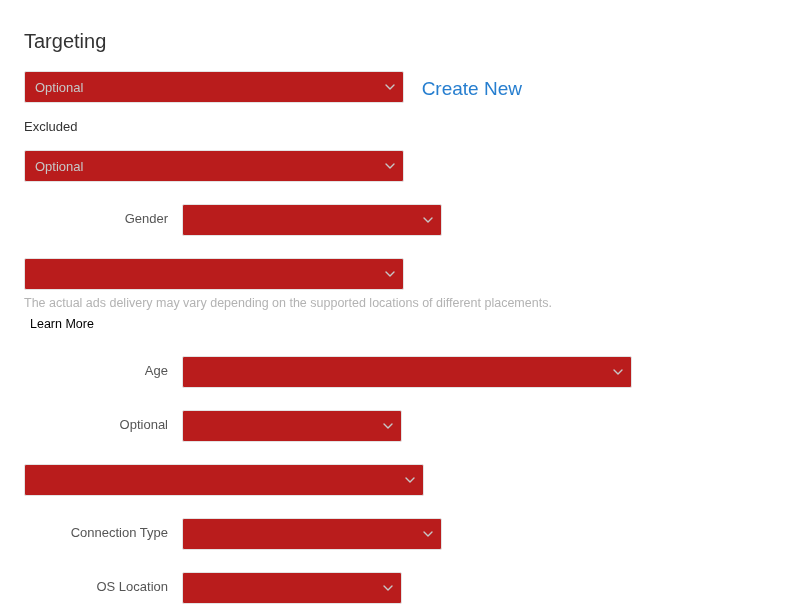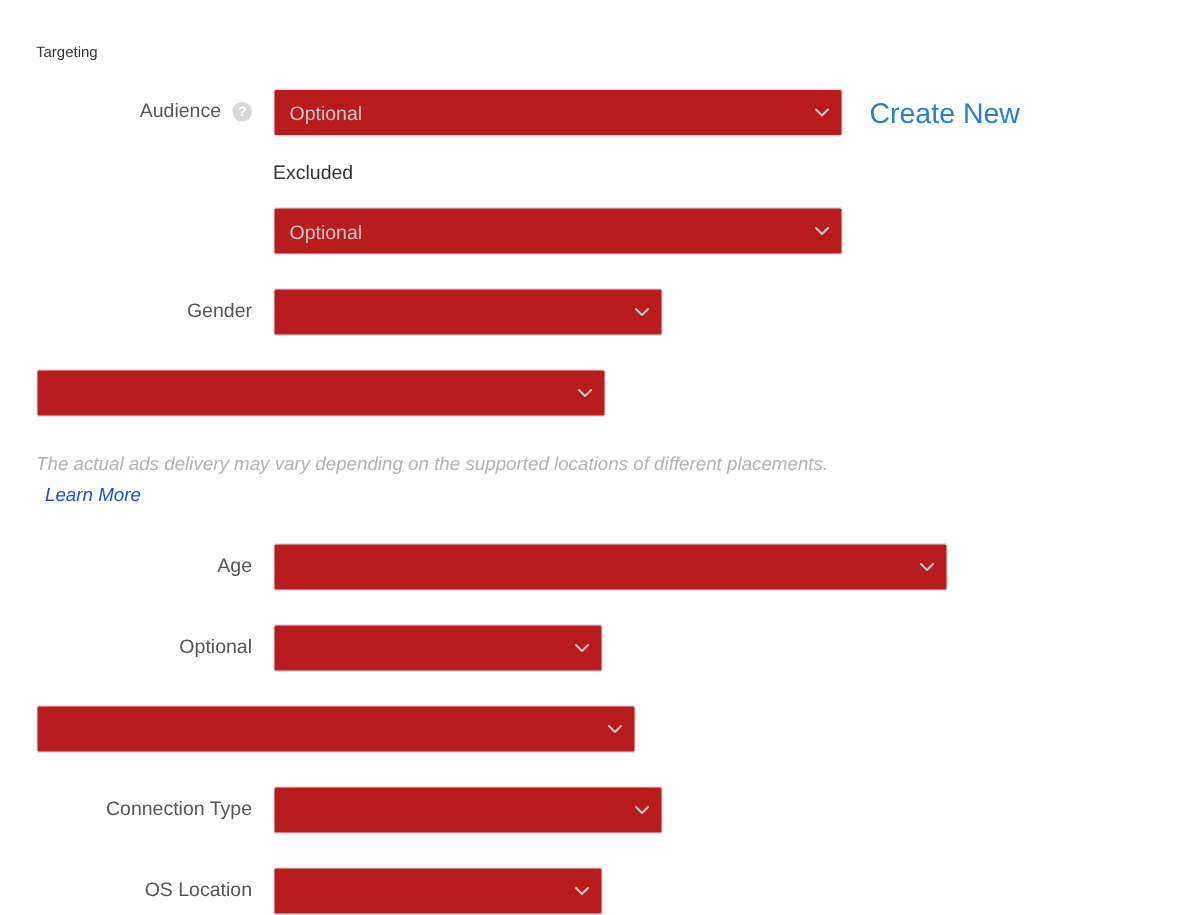--- a/index.html
+++ b/index.html
@@ -7,21 +7,21 @@
     margin: 0;
     padding: 30px 24px 24px 24px;
     font-family: -apple-system, BlinkMacSystemFont, "Segoe UI", Helvetica, Arial, sans-serif;
     font-size: 13px;
     color: #333;
     background: #fff;
     width: 800px;
   }
   h2.section-title {
     margin: 0 0 18px 0;
-    font-size: 10px;
+    font-size: 20px;
     font-weight: 500;
     color: #333;
   }
   .form-row {
     display: flex;
     align-items: flex-start;
     margin-bottom: 22px;
   }
   .label-col {
     width: 158px;
@@ -87,45 +87,40 @@
     padding-top: 7px;
     vertical-align: top;
     font-size: 19px;
   }
   .sub-label {
     color: #333;
     font-size: 13px;
     margin: 16px 0 16px 0;
   }
   .hint-row {
-    margin-top: 22px;
+    margin-top: 4px;
     color: #b3b3b3;
     font-size: 12.5px;
     line-height: 1.5;
-    font-style: italic;
   }
   .hint-row .learn-more {
     display: block;
-    color: #1d4ed8;
+    color: #000000;
     cursor: pointer;
     margin-top: 2px;
     margin-left: 6px;
   }
   .inline { display: inline-block; vertical-align: top; }
 </style>
 </head>
 <body>
 
 <h2 class="section-title">Targeting</h2>
 
 <div class="form-row">
-  <div class="label-col">
-    <span>Audience</span>
-    <span class="help">?</span>
-  </div>
   <div class="field-col">
     <div class="inline">
       <div class="select w380">
         <span class="placeholder">Optional</span>
         <span class="chev">
           <svg width="10" height="6" viewBox="0 0 10 6">
               <path d="M1 1 L5 5 L9 1" stroke="#c7c7c7" stroke-width="1.4" fill="none" stroke-linecap="round" stroke-linejoin="round"></path>
             </svg>
         </span>
       </div>

